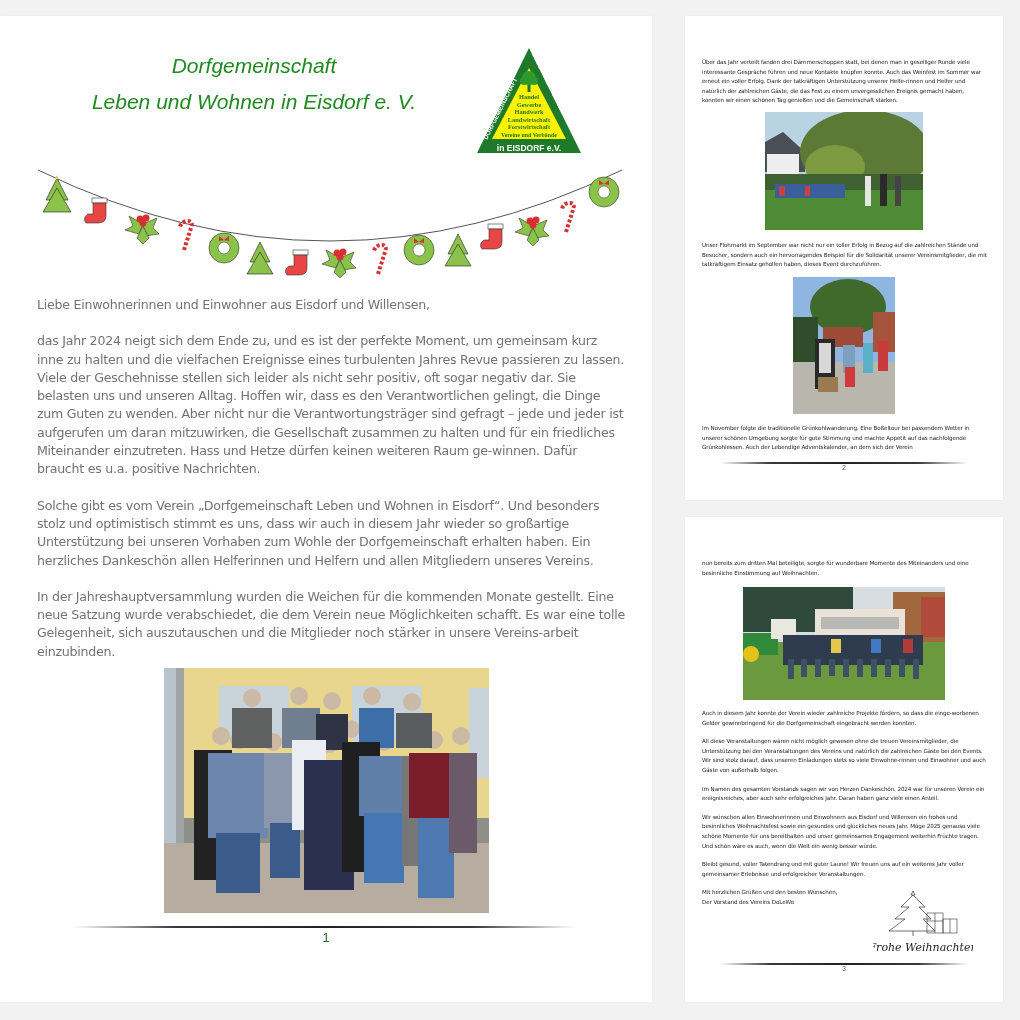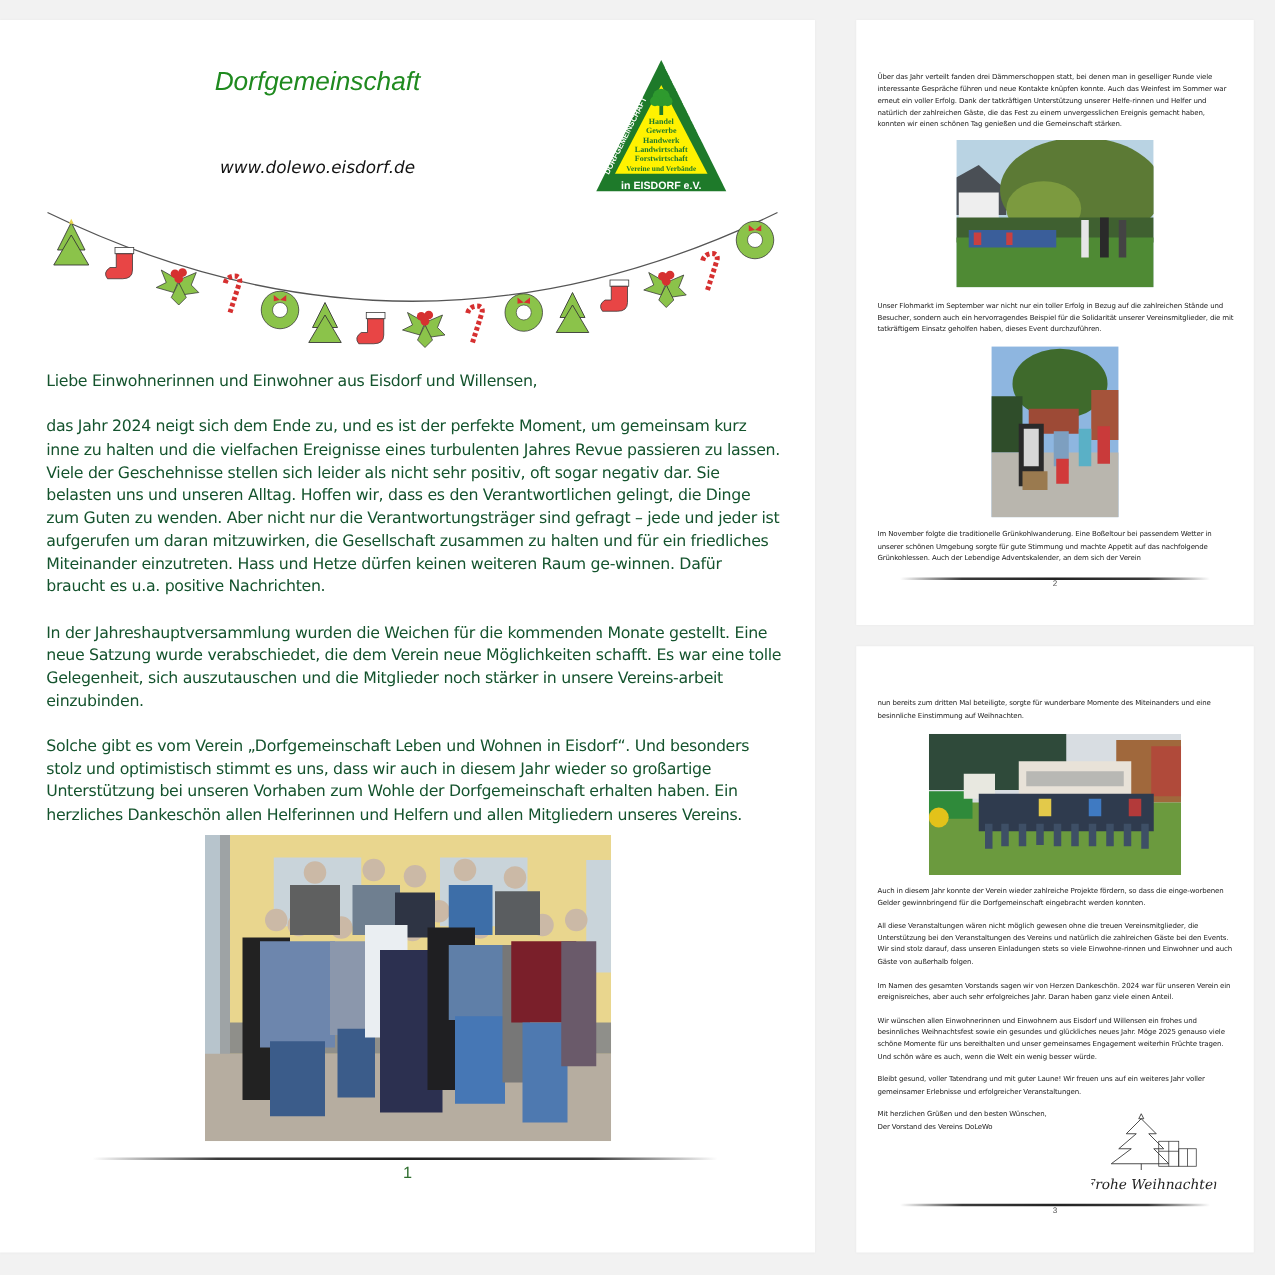--- a/index.html
+++ b/index.html
@@ -29,21 +29,21 @@
       font-style: italic; font-size: 13.5px; color: #111;
       font-family: "DejaVu Sans", sans-serif;
     }
     .logo { position: absolute; left: 472px; top: 26px; width: 114px; height: 116px; }
 
     .garland { position: absolute; left: 30px; top: 146px; width: 600px; height: 118px; }
 
     .body1 {
       position: absolute; left: 37px; top: 280px; width: 590px;
       font-family: "DejaVu Sans", sans-serif; font-size: 12.6px; line-height: 18.3px;
-      color: #14532d; letter-spacing: -0.25px;
+      color: #737373; letter-spacing: -0.25px;
     }
     .body1 p { margin: 0 0 18px 0; }
 
     .photo { position: absolute; overflow: hidden; }
     .photo svg { display: block; width: 100%; height: 100%; }
     #photo1 { left: 164px; top: 652px; width: 325px; height: 245px; }
 
     .footer-line {
       position: absolute; height: 2px;
       background: linear-gradient(to right, rgba(255,255,255,0), #3a3a3a 20%, #222 50%, #3a3a3a 80%, rgba(255,255,255,0));
@@ -72,21 +72,21 @@
     #p3t2 { top: 192px; }
     #greeting-art { position: absolute; left: 188px; top: 370px; width: 100px; height: 72px; }
     #p3line { left: 35px; top: 446px; width: 248px; height: 1.5px; }
     #p3num { left: 0; width: 318px; top: 448px; font-size: 6.5px; color: #555; }
   </style>
 </head>
 <body>
 
 <div class="page" id="page1">
   <div class="title1">Dorfgemeinschaft</div>
-  <div class="url">www.dolewo.eisdorf.de</div>
+  <div class="title2">Leben und Wohnen in Eisdorf e. V.</div>
 
   <div class="logo">
     <svg viewBox="0 0 114 116" width="114" height="116">
       <polygon points="57,2 112,113 2,113" fill="#ffffff"></polygon>
       <polygon points="57,6 109,111 5,111" fill="#1e7a2a"></polygon>
       <polygon points="57,26 94,97 20,97" fill="#fff200"></polygon>
 
       <g>
         <rect x="55.5" y="38" width="3" height="12" fill="#1e7a2a"></rect>
         <circle cx="57" cy="36" r="7" fill="#2e9a2e"></circle>
@@ -197,22 +197,22 @@
         <circle r="15" fill="#8bc34a" stroke="#333" stroke-width="0.6"></circle>
         <circle r="6" fill="#fff" stroke="#333" stroke-width="0.5"></circle>
         <path d="M-5,-12 L0,-8 L5,-12 L5,-7 L0,-8 L-5,-7 Z" fill="#d63030"></path>
       </g>
     </svg>
   </div>
 
   <div class="body1">
     <p>Liebe Einwohnerinnen und Einwohner aus Eisdorf und Willensen,</p>
     <p>das Jahr 2024 neigt sich dem Ende zu, und es ist der perfekte Moment, um gemeinsam kurz inne zu halten und die vielfachen Ereignisse eines turbulenten Jahres Revue passieren zu lassen. Viele der Geschehnisse stellen sich leider als nicht sehr positiv, oft sogar negativ dar. Sie belasten uns und unseren Alltag. Hoffen wir, dass es den Verantwortlichen gelingt, die Dinge zum Guten zu wenden. Aber nicht nur die Verantwortungsträger sind gefragt – jede und jeder ist aufgerufen um daran mitzuwirken, die Gesellschaft zusammen zu halten und für ein friedliches Miteinander einzutreten. Hass und Hetze dürfen keinen weiteren Raum ge-winnen. Dafür braucht es u.a. positive Nachrichten.</p>
+    <p>Solche gibt es vom Verein „Dorfgemeinschaft Leben und Wohnen in Eisdorf“. Und besonders stolz und optimistisch stimmt es uns, dass wir auch in diesem Jahr wieder so großartige Unterstützung bei unseren Vorhaben zum Wohle der Dorfgemeinschaft erhalten haben. Ein herzliches Dankeschön allen Helferinnen und Helfern und allen Mitgliedern unseres Vereins.</p>
     <p>In der Jahreshauptversammlung wurden die Weichen für die kommenden Monate gestellt. Eine neue Satzung wurde verabschiedet, die dem Verein neue Möglichkeiten schafft. Es war eine tolle Gelegenheit, sich auszutauschen und die Mitglieder noch stärker in unsere Vereins-arbeit einzubinden.</p>
-    <p>Solche gibt es vom Verein „Dorfgemeinschaft Leben und Wohnen in Eisdorf“. Und besonders stolz und optimistisch stimmt es uns, dass wir auch in diesem Jahr wieder so großartige Unterstützung bei unseren Vorhaben zum Wohle der Dorfgemeinschaft erhalten haben. Ein herzliches Dankeschön allen Helferinnen und Helfern und allen Mitgliedern unseres Vereins.</p>
   </div>
 
   <div class="photo" id="photo1">
     <svg viewBox="0 0 325 245" preserveAspectRatio="none">
       <rect width="325" height="245" fill="#e9d68e"></rect>
       <rect x="0" y="0" width="12" height="245" fill="#b7c4cc"></rect>
       <rect x="12" y="0" width="8" height="180" fill="#9ea3a5"></rect>
       <rect x="55" y="18" width="70" height="55" fill="#c9d4da"></rect>
       <rect x="188" y="18" width="70" height="55" fill="#c9d4da"></rect>
       <rect x="305" y="20" width="20" height="90" fill="#c9d4da"></rect>

